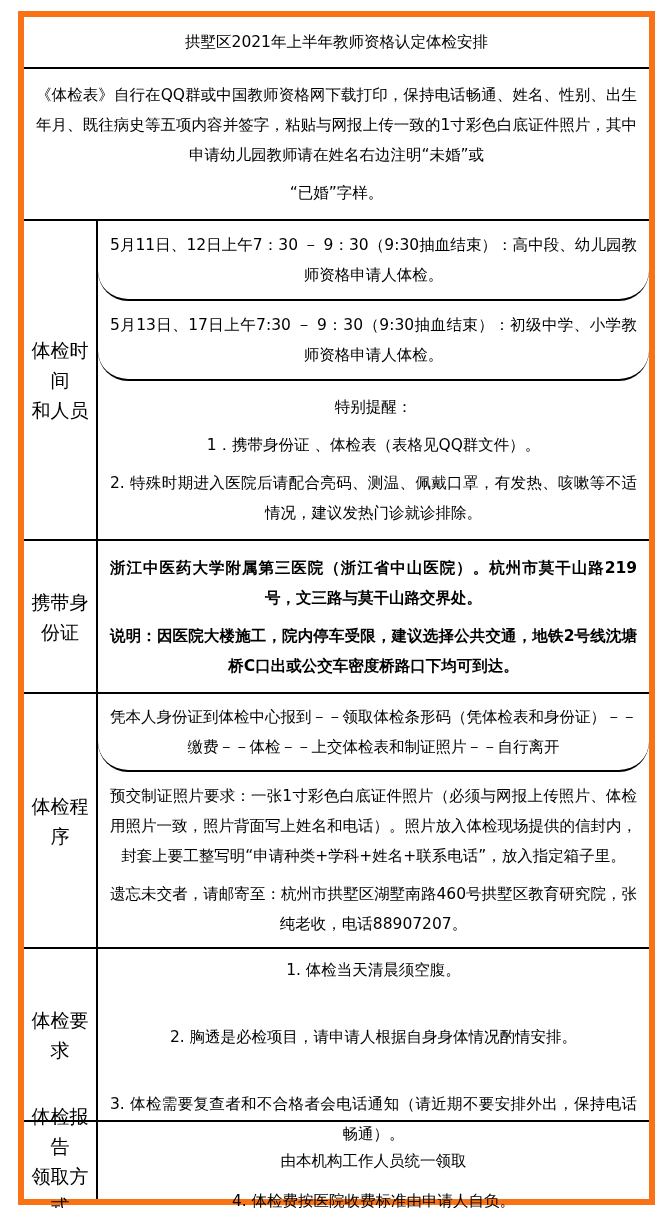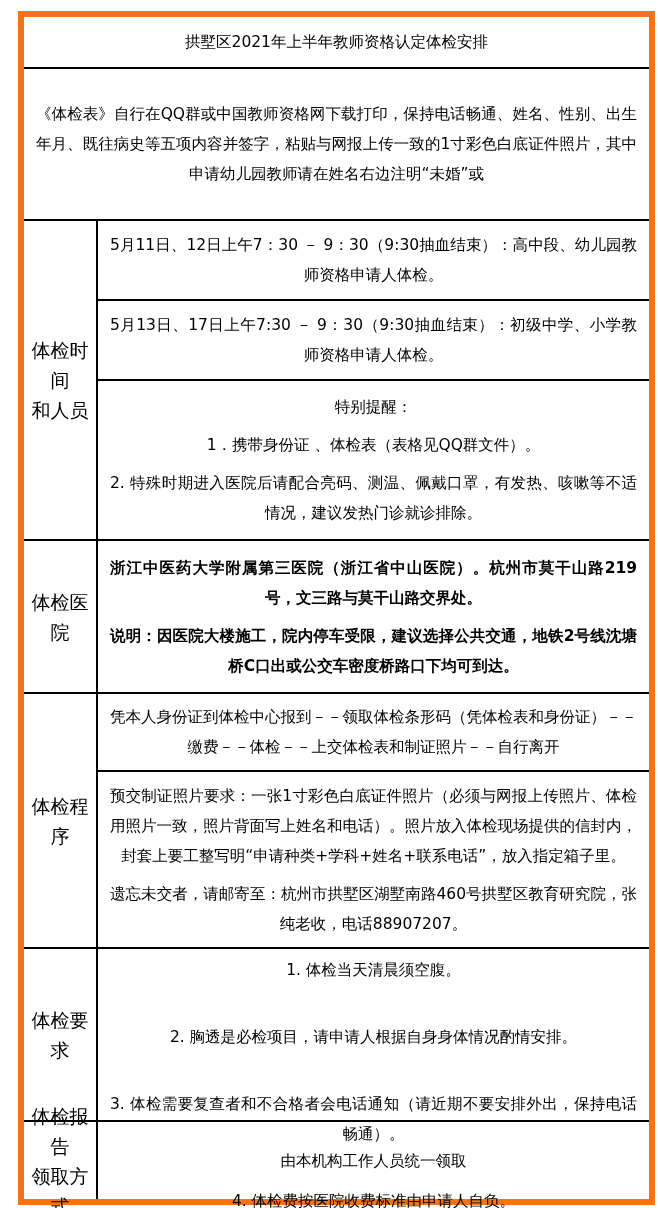--- a/index.html
+++ b/index.html
@@ -48,20 +48,21 @@
     flex: 1;
     display: flex;
     flex-direction: column;
   }
   .sub {
     display: flex;
     flex-direction: column;
     justify-content: center;
     padding: 2px 12px;
     border-bottom: 2px solid #000;
+    border-radius: 30px;
   }
   .sub:last-child { border-bottom: none; }
   p {
     font-size: 15.5px;
     line-height: 30px;
     text-align: justify;
     text-align-last: center;
     margin: 4px 0;
   }
   
@@ -91,20 +92,21 @@
 
     <div class="row h-title">
       <div class="cell-full">
         <p class="title-text">拱墅区2021年上半年教师资格认定体检安排</p>
       </div>
     </div>
 
     <div class="row h-intro">
       <div class="cell-full">
         <p>《体检表》自行在QQ群或中国教师资格网下载打印，保持电话畅通、姓名、性别、出生年月、既往病史等五项内容并签字，粘贴与网报上传一致的1寸彩色白底证件照片，其中申请幼儿园教师请在姓名右边注明“未婚”或</p>
+        <p>“已婚”字样。</p>
       </div>
     </div>
 
     <div class="row h-time">
       <div class="hcell">
         <div>体检时间</div>
         <div>和人员</div>
       </div>
       <div class="stack">
         <div class="sub h-slot1">
@@ -116,21 +118,21 @@
         <div class="sub h-notice">
           <p>特别提醒：</p>
           <p>1．携带身份证 、体检表（表格见QQ群文件）。</p>
           <p>2. 特殊时期进入医院后请配合亮码、测温、佩戴口罩，有发热、咳嗽等不适情况，建议发热门诊就诊排除。</p>
         </div>
       </div>
     </div>
 
     <div class="row h-hosp">
       <div class="hcell">
-        <div>体检医院</div>
+        <div>携带身份证</div>
       </div>
       <div class="stack">
         <div class="sub" style="flex:1;font-weight:bold;">
           <p>浙江中医药大学附属第三医院（浙江省中山医院）。杭州市莫干山路219号，文三路与莫干山路交界处。</p>
           <p>说明：因医院大楼施工，院内停车受限，建议选择公共交通，地铁2号线沈塘桥C口出或公交车密度桥路口下均可到达。</p>
         </div>
       </div>
     </div>
 
     <div class="row h-proc">

